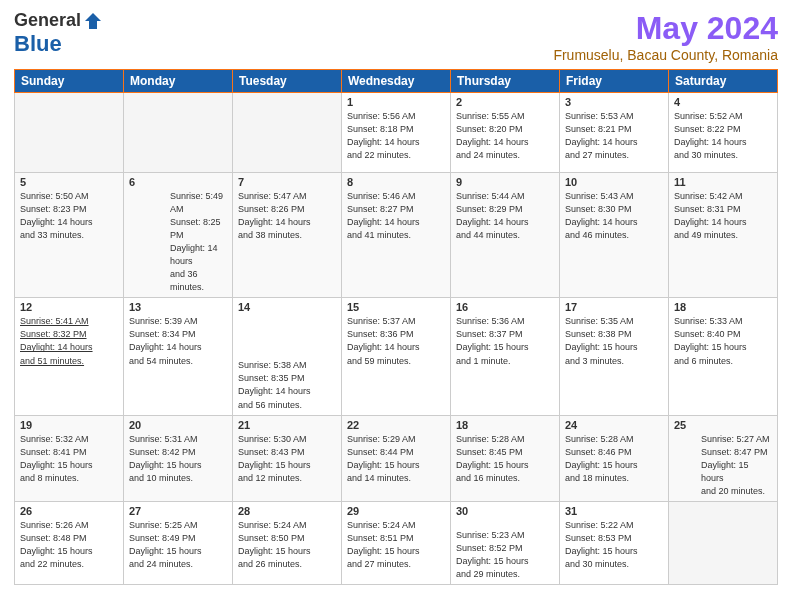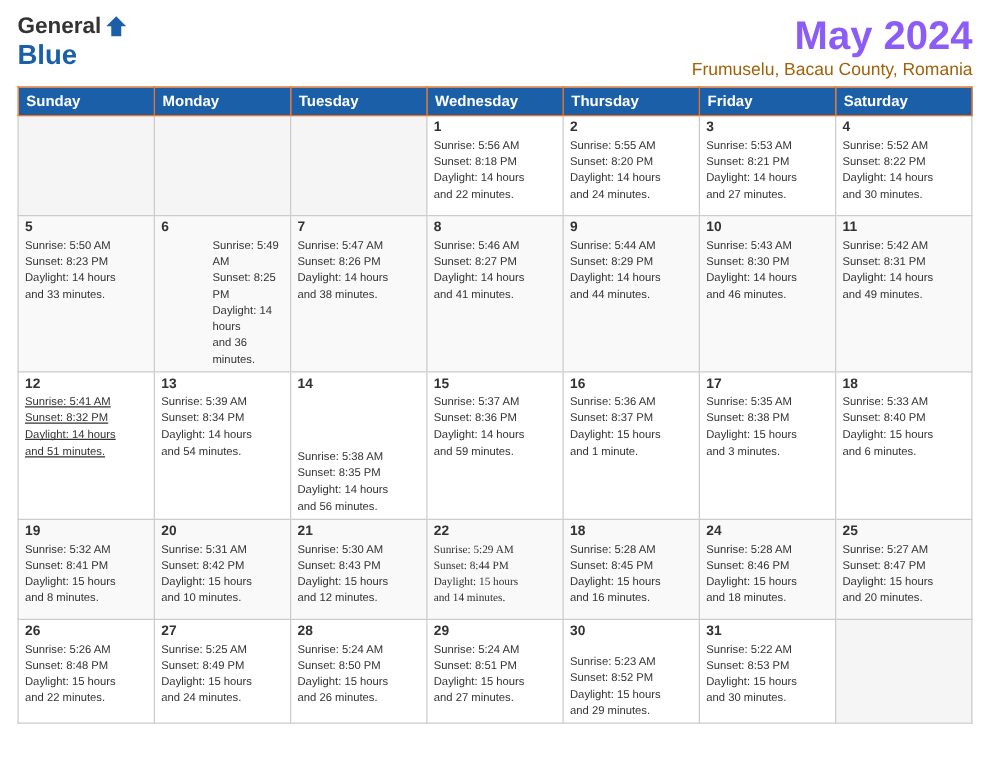--- a/index.html
+++ b/index.html
@@ -283,42 +283,42 @@
           </td>
           <td>
             <span class="day-num">21</span>
             <div class="day-info" style="white-space: pre-line;">Sunrise: 5:30 AM
 Sunset: 8:43 PM
 Daylight: 15 hours
 and 12 minutes.</div>
           </td>
           <td>
             <span class="day-num">22</span>
-            <div class="day-info" style="white-space: pre-line; font-family: Liberation Serif, serif;">Sunrise: 5:29 AM
+            <div class="day-info" style="white-space: pre-line;">Sunrise: 5:29 AM
 Sunset: 8:44 PM
 Daylight: 15 hours
 and 14 minutes.</div>
           </td>
           <td>
             <span class="day-num">18</span>
             <div class="day-info" style="white-space: pre-line;">Sunrise: 5:28 AM
 Sunset: 8:45 PM
 Daylight: 15 hours
 and 16 minutes.</div>
           </td>
           <td>
             <span class="day-num">24</span>
             <div class="day-info" style="white-space: pre-line;">Sunrise: 5:28 AM
 Sunset: 8:46 PM
 Daylight: 15 hours
 and 18 minutes.</div>
           </td>
           <td>
             <span class="day-num">25</span>
-            <div class="day-info" style="white-space: pre-line;">Sunrise: 5:27 AM
+            <div class="day-info" style="white-space: pre-line; margin-left: 27px;">Sunrise: 5:27 AM
 Sunset: 8:47 PM
 Daylight: 15 hours
 and 20 minutes.</div>
           </td>
         </tr>
         <tr>
           <td>
             <span class="day-num">26</span>
             <div class="day-info" style="white-space: pre-line;">Sunrise: 5:26 AM
 Sunset: 8:48 PM

